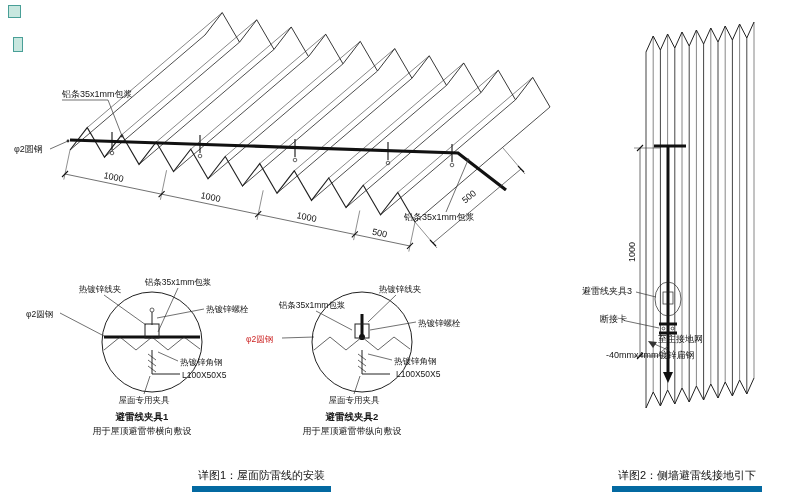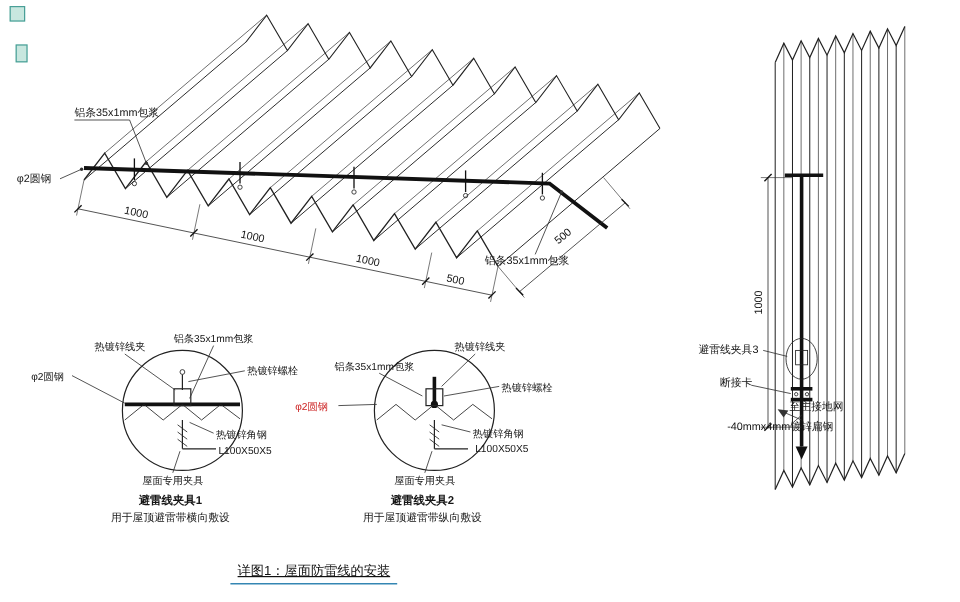--- a/index.html
+++ b/index.html
@@ -17,22 +17,22 @@
   .wire2{stroke:#111;stroke-width:3;}
   .dimline{stroke:#333;stroke-width:0.7;}
   .extline{stroke:#333;stroke-width:0.55;}
   .tick{stroke:#111;stroke-width:1.1;}
   .leader{stroke:#333;stroke-width:0.7;fill:none;}
   .geom{stroke:#222;stroke-width:1;fill:none;}
   .geom-thin{stroke:#222;stroke-width:0.7;fill:none;}
   .watermark{position:absolute;left:236px;top:229px;font-size:30px;letter-spacing:2px;
              white-space:nowrap;color:#c2c2c2;-webkit-text-stroke:0.8px #8f8f8f;
              opacity:.9;pointer-events:none;}
-  .caption{position:absolute;font-size:11px;color:#111;border-bottom:1px solid #0369a1;
-           padding:0 6px 3px 6px;white-space:nowrap;text-decoration:underline;}
+  .caption{position:absolute;font-size:11px;color:#111;border-bottom:6px solid #0369a1;
+           padding:0 6px 3px 6px;white-space:nowrap;}
   #cap1{left:192px;top:468px;}
   #cap2{left:612px;top:468px;}
   .corner-mark{position:absolute;background:#bfe3da;border:1px solid #2a8f86;opacity:.85;}
   .m1{left:8px;top:5px;width:11px;height:11px;}
   .m2{left:13px;top:37px;width:8px;height:13px;}
 </style>
 </head>
 <body>
 
 <div class="sheet">
@@ -244,17 +244,18 @@
     <polygon points="648,341 657,342 653,348" fill="#333"></polygon>
     <text class="lbl" x="658" y="342">至主接地网</text>
 
     <line x1="660" y1="353" x2="668" y2="346" class="leader"></line>
     <text class="lbl" x="606" y="358">-40mmx4mm镀锌扁钢</text>
   </g>
 </svg>
 
 
 <div class="caption" id="cap1">详图1：屋面防雷线的安装</div>
+<div class="caption" id="cap2">详图2：侧墙避雷线接地引下</div>
 
 <div class="corner-mark m1"></div>
 <div class="corner-mark m2"></div>
 
 </div>
 
 </body></html>

